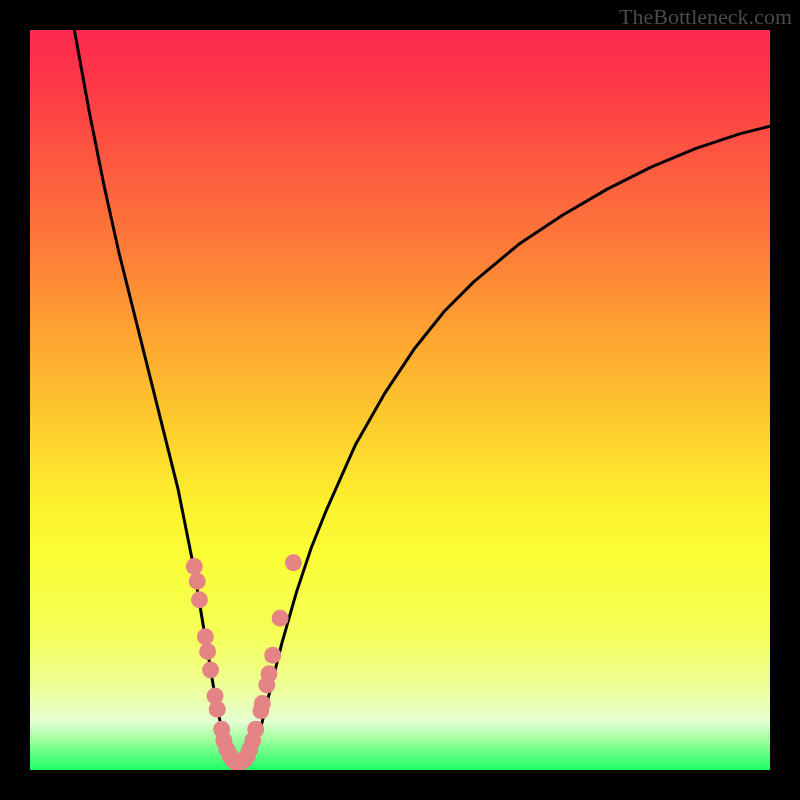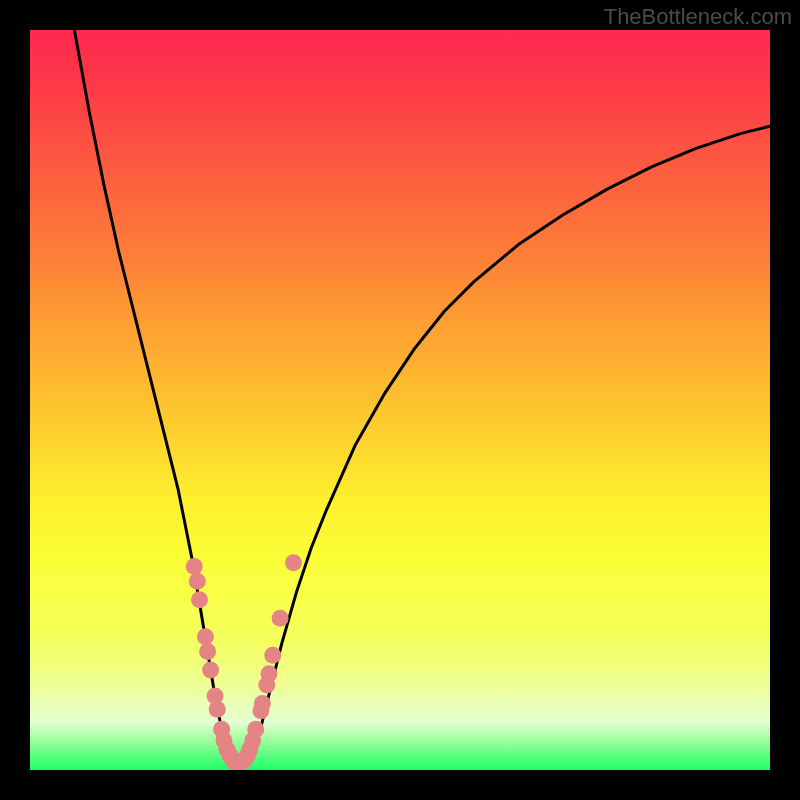--- a/index.html
+++ b/index.html
@@ -41,20 +41,21 @@
   }
   .watermark {
     position: absolute;
     top: 4px;
     right: 8px;
     color: #4a4a4a;
     font-size: 22px;
     font-weight: 500;
     user-select: none;
     pointer-events: none;
+    font-family: Liberation Serif, serif;
   }
   svg {
     display: block;
   }
 </style>
 </head>
 <body>
 
 <div class="frame">
   <div class="plot">

